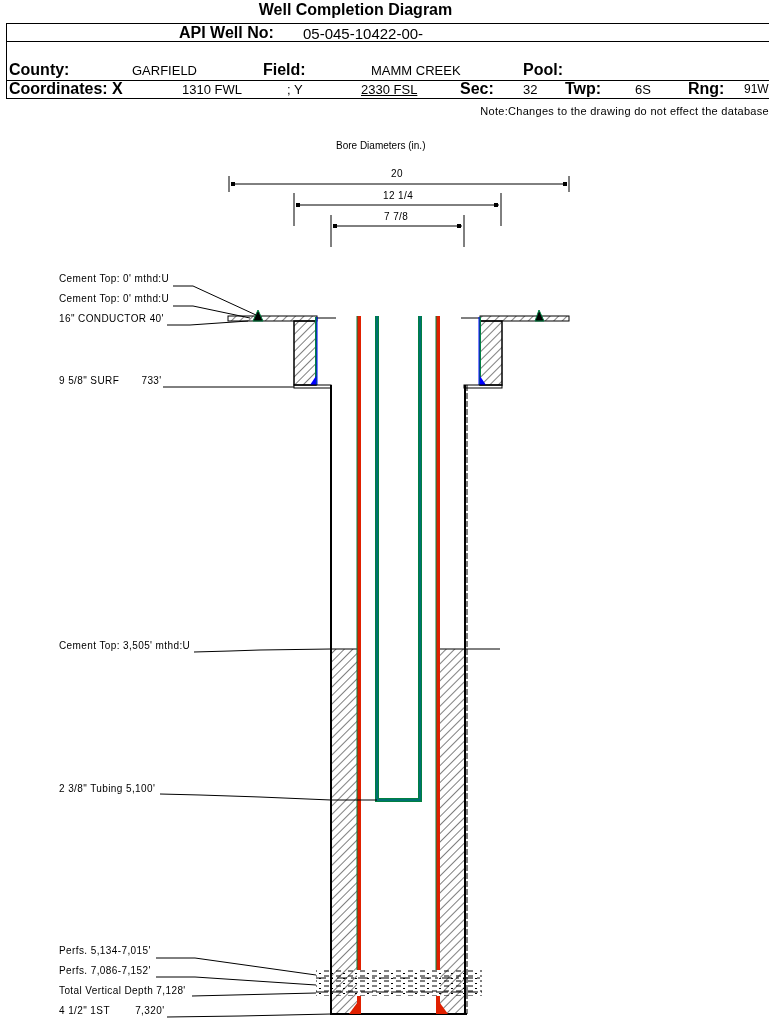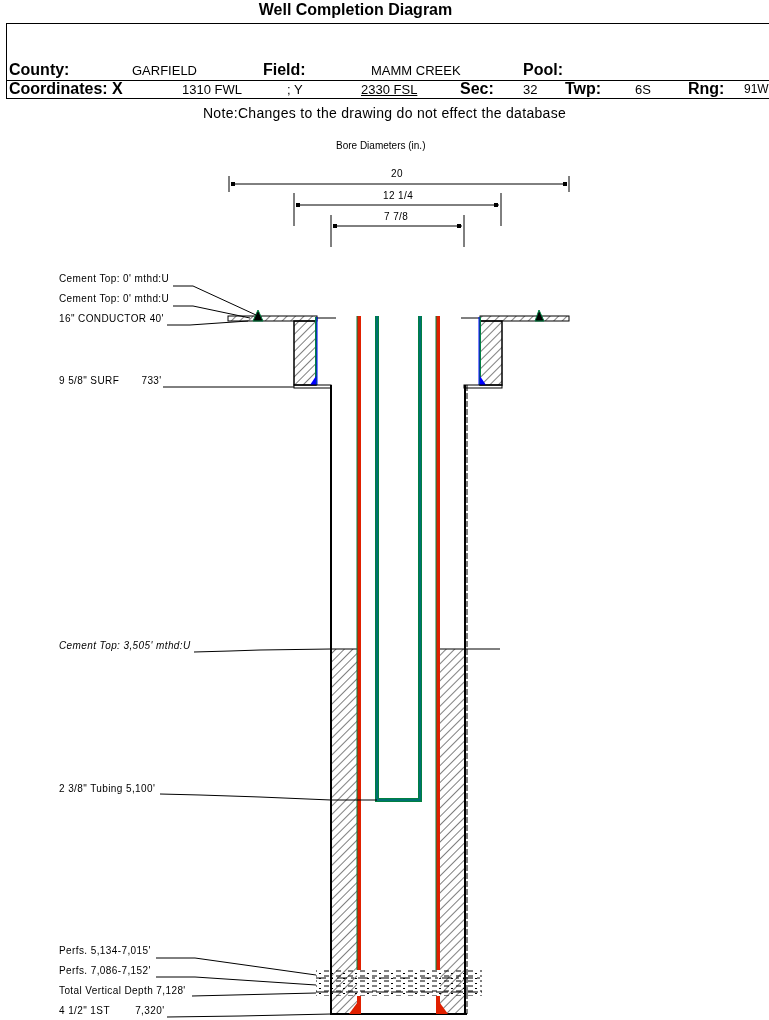--- a/index.html
+++ b/index.html
@@ -6,30 +6,34 @@
   body { width:769px; height:1020px; position:relative; overflow:hidden; font-family:"Liberation Sans", sans-serif; color:#000; }
   .title { position:absolute; left:0; width:711px; top:1px; text-align:center; font-weight:bold; font-size:16px; }
   .hdr { position:absolute; left:6px; width:763px; top:23px; height:76px; border:1px solid #000; border-right:none; box-sizing:border-box; }
   .row { position:absolute; left:0; right:0; border-bottom:1px solid #000; }
   .row.r0 { top:0; height:17px; }
   .row.r1 { top:17px; height:20px; }
   .row.r2 { top:37px; height:19px; }
   .row.r3 { top:56px; height:33px; border-bottom:none; }
   .lbl { position:absolute; font-weight:bold; font-size:16px; top:0; white-space:nowrap; }
   .val { position:absolute; font-size:13px; top:2px; white-space:nowrap; }
-  .note { position:absolute; left:0; width:769px; top:105px; text-align:center; font-size:14px; letter-spacing:0.3px; }
+  .note { position:absolute; left:0; width:769px; top:105px; text-align:right; font-size:11px; letter-spacing:0.3px; }
   svg { position:absolute; left:0; top:0; }
   .dlabel { position:absolute; font-size:10px; white-space:nowrap; letter-spacing:0.4px; }
 </style>
 </head>
 <body>
 
 <div class="title">Well Completion Diagram</div>
 
 <div class="hdr">
+  <div class="row r0">
+    <span class="lbl" style="left:172px;">API Well No:</span>
+    <span class="val" style="left:296px;top:1px;font-size:15px;">05-045-10422-00-</span>
+  </div>
   <div class="row r2">
     <span class="lbl" style="left:2px;">County:</span>
     <span class="val" style="left:125px;">GARFIELD</span>
     <span class="lbl" style="left:256px;">Field:</span>
     <span class="val" style="left:364px;">MAMM CREEK</span>
     <span class="lbl" style="left:516px;">Pool:</span>
     <span class="val" style="left:580px;"></span>
   </div>
   <div class="row r3">
     <span class="lbl" style="left:2px;">Coordinates: X</span>
@@ -154,18 +158,18 @@
 
 <div class="dlabel" style="left:336px;top:140px;font-size:10px;letter-spacing:0;">Bore Diameters (in.)</div>
 <div class="dlabel" style="left:391px;top:168px;">20</div>
 <div class="dlabel" style="left:383px;top:190px;">12 1/4</div>
 <div class="dlabel" style="left:384px;top:211px;">7 7/8</div>
 
 <div class="dlabel" style="left:59px;top:273px;">Cement Top: 0' mthd:U</div>
 <div class="dlabel" style="left:59px;top:293px;">Cement Top: 0' mthd:U</div>
 <div class="dlabel" style="left:59px;top:313px;">16" CONDUCTOR  40'</div>
 <div class="dlabel" style="left:59px;top:375px;white-space:pre;">9 5/8" SURF       733'</div>
-<div class="dlabel" style="left:59px;top:640px;font-style:italic;">Cement Top: 3,505' mthd:U</div>
+<div class="dlabel" style="left:59px;top:640px;">Cement Top: 3,505' mthd:U</div>
 <div class="dlabel" style="left:59px;top:783px;">2 3/8" Tubing 5,100'</div>
 <div class="dlabel" style="left:59px;top:945px;">Perfs. 5,134-7,015'</div>
 <div class="dlabel" style="left:59px;top:965px;">Perfs. 7,086-7,152'</div>
 <div class="dlabel" style="left:59px;top:985px;">Total Vertical Depth 7,128'</div>
 <div class="dlabel" style="left:59px;top:1005px;white-space:pre;">4 1/2" 1ST        7,320'</div>
 
 </body></html>

